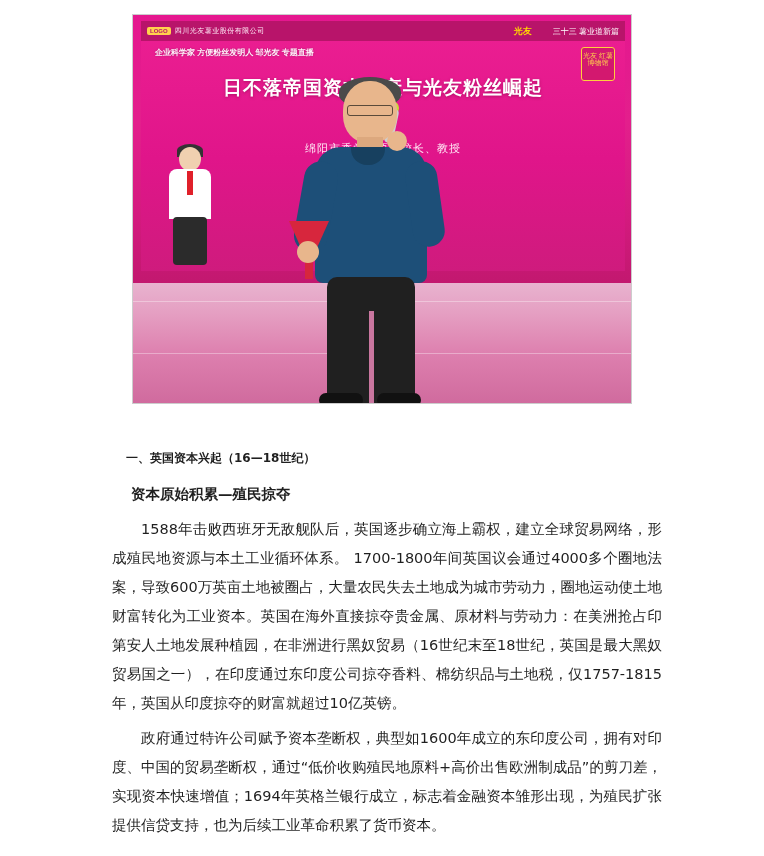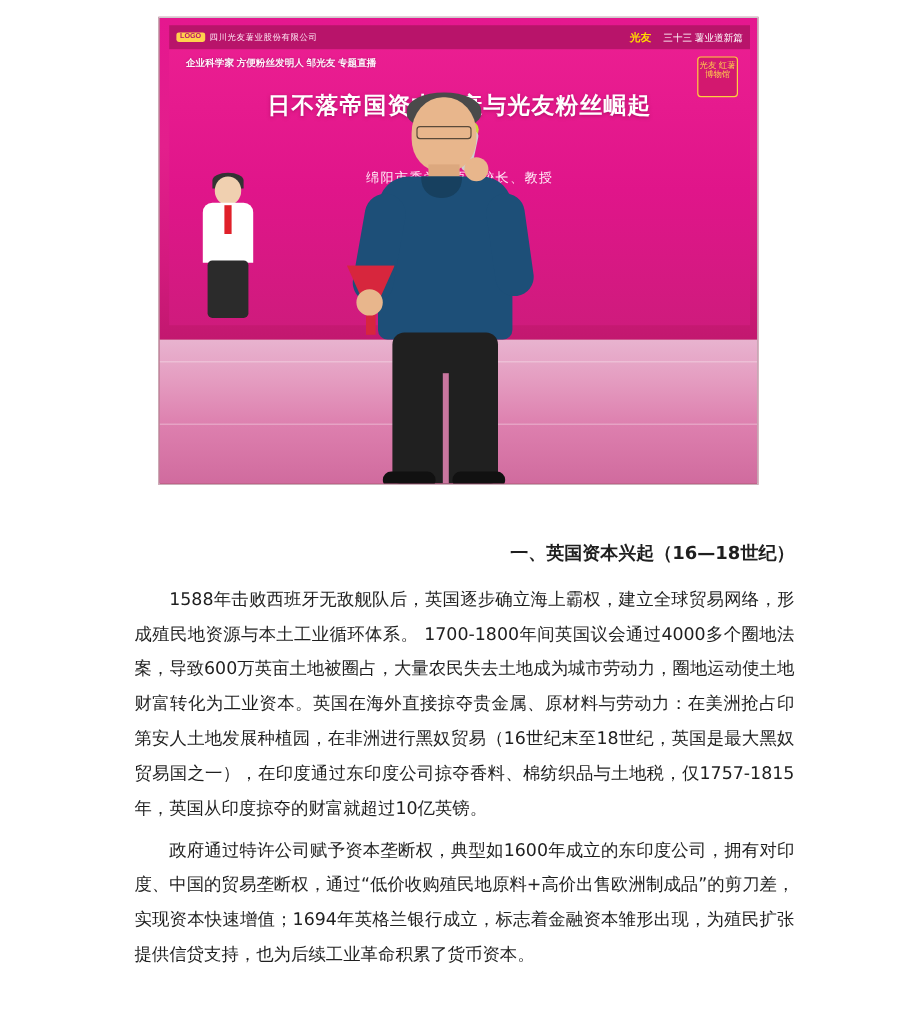--- a/index.html
+++ b/index.html
@@ -73,21 +73,21 @@
     font-weight: bold;
     letter-spacing: 0px;
   }
   .topbar-text {
     color: #ffe9f5;
     font-size: 7px;
     letter-spacing: 0.5px;
     white-space: nowrap;
   }
   .topbar-right {
-    display: flex; align-items: center; gap: 10px;
+    display: flex; align-items: center; gap: 21px;
   }
   .topbar-right .brand {
     color: #ffd700;
     font-size: 9px;
     font-weight: bold;
     white-space: nowrap;
   }
   .topbar-right .sub {
     color: #ffffff;
     font-size: 8px;
@@ -303,24 +303,23 @@
     width: 560px;
     margin: 0 auto;
     padding-top: 42px;
     font-size: 14.5px;
     line-height: 2.0;
     color: #1f1f1f;
     font-family: "DejaVu Sans", sans-serif;
   }
   .h-section {
     font-weight: bold;
-    font-size: 15px;
+    font-size: 12px;
     margin: 0 0 10px 0;
     text-indent: 2em;
-    text-align: right;
   }
   .h-section .plain { font-weight: bold; }
   .h-sub {
     font-weight: bold;
     font-size: 14.5px;
     margin: 0 0 6px 0;
     text-indent: 2em;
   }
   p.para {
     margin: 0 0 6px 10px;
@@ -397,20 +396,21 @@
         <div class="sp-shoe-r"></div>
       </div>
     </div>
 
     <div class="body-text">
 
       <div class="h-section">
         <span>一、英国资本兴起</span><span class="plain">（16—18世纪）</span>
       </div>
 
+      <div class="h-sub">资本原始积累—殖民掠夺</div>
 
       <p class="para">1588年击败西班牙无敌舰队后，英国逐步确立海上霸权，建立全球贸易网络，形成殖民地资源与本土工业循环体系。 1700-1800年间英国议会通过4000多个圈地法案，导致600万英亩土地被圈占，大量农民失去土地成为城市劳动力，圈地运动使土地财富转化为工业资本。英国在海外直接掠夺贵金属、原材料与劳动力：在美洲抢占印第安人土地发展种植园，在非洲进行黑奴贸易（16世纪末至18世纪，英国是最大黑奴贸易国之一），在印度通过东印度公司掠夺香料、棉纺织品与土地税，仅1757-1815年，英国从印度掠夺的财富就超过10亿英镑。</p>
 
 
       <p class="para">政府通过特许公司赋予资本垄断权，典型如1600年成立的东印度公司，拥有对印度、中国的贸易垄断权，通过“低价收购殖民地原料+高价出售欧洲制成品”的剪刀差，实现资本快速增值；1694年英格兰银行成立，标志着金融资本雏形出现，为殖民扩张提供信贷支持，也为后续工业革命积累了货币资本。</p>
 
     </div>
   </div>
 </div>
 

